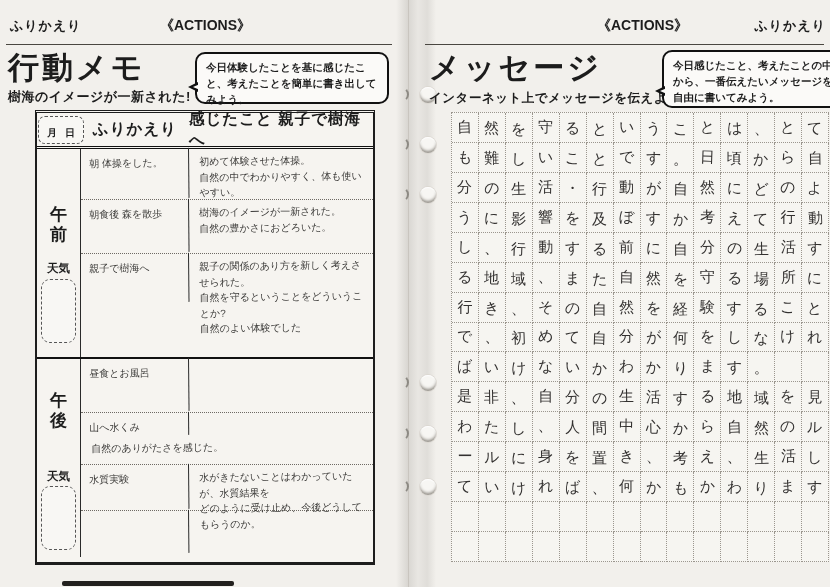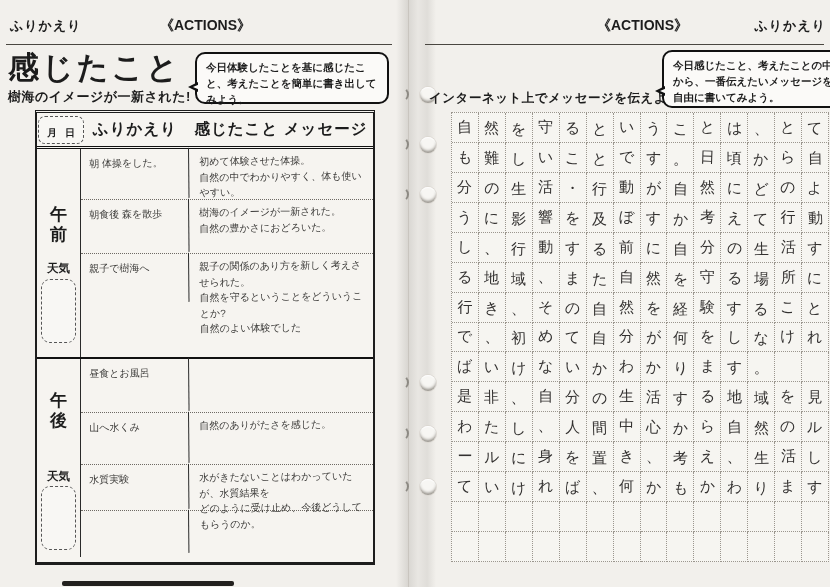--- a/index.html
+++ b/index.html
@@ -91,34 +91,34 @@
       <div class="abs hole-arc" style="left: 394px; top: 426px;"></div>
       <div class="abs hole" style="left: 420px; top: 426px;"></div>
       <div class="abs hole-arc" style="left: 394px; top: 479px;"></div>
       <div class="abs hole" style="left: 420px; top: 479px;"></div>
     </div>
 
   <div class="abs runhead" style="left:10px;">ふりかえり</div>
   <div class="abs runhead actions" style="left:160px;">《ACTIONS》</div>
   <div class="abs hrule" style="left:6px;top:44px;width:386px;"></div>
 
-  <div class="abs ptitle" style="left:8px;top:52px;">感じたこと</div>
+  <div class="abs ptitle" style="left:8px;top:52px;">行動メモ</div>
   <div class="abs psub" style="left:8px;top:88px;">樹海のイメージが一新された!</div>
   <div class="abs bubble" style="left:195px;top:52px;width:194px;height:52px;">今日体験したことを基に感じたこと、考えたことを簡単に書き出してみよう。</div>
 
   <div class="abs memo-table">
     <div class="thead">
       <div class="th-date">
         <div class="date-box">
           <span>月</span>
           <span>日</span>
         </div>
       </div>
       <div class="th-cell th-exp">ふりかえり</div>
-      <div class="th-cell th-feel">感じたこと メッセージ</div>
+      <div class="th-cell th-feel">感じたこと 親子で樹海へ</div>
     </div>
 
     <div class="section sec-morning">
       <div class="label-col">
         <div class="vlabel" style="top:56px;">午前</div>
         <div class="wlabel" style="top:112px;">天気</div>
         <div class="wbox" style="top:130px;"></div>
       </div>
       <div class="rows" id="morning-rows">
           <div class="memo-row" style="height: 51px;">
@@ -144,41 +144,42 @@
       <div class="label-col">
         <div class="vlabel" style="top:32px;">午後</div>
         <div class="wlabel" style="top:110px;">天気</div>
         <div class="wbox" style="top:127px;"></div>
       </div>
       <div class="rows" id="afternoon-rows">
           <div class="memo-row" style="height: 54px;">
             <div class="cell-exp hand">昼食とお風呂</div>
             <div class="cell-feel hand"></div>
           </div>
-          <div class="memo-row" style="height: 52px;">
+          <div class="memo-row" style="height: 52px; flex-direction: column;">
             <div class="cell-exp hand">山へ水くみ</div>
             <div class="cell-feel hand">自然のありがたさを感じた。</div>
           </div>
           <div class="memo-row" style="height: 46px;">
             <div class="cell-exp hand">水質実験</div>
             <div class="cell-feel hand">水がきたないことはわかっていたが、水質結果を
 どのように受け止め、今後どうしてもらうのか。</div>
           </div>
           <div class="memo-row last" style="height: 43px;">
             <div class="cell-exp hand"></div>
             <div class="cell-feel hand"></div>
           </div>
         </div>
     </div>
   </div>
 
   <div class="abs runhead actions" style="left:597px;">《ACTIONS》</div>
   <div class="abs runhead" style="right:12px;">ふりかえり</div>
   <div class="abs hrule" style="left:425px;top:44px;width:399px;"></div>
 
+  <div class="abs ptitle" style="left:429px;top:52px;">メッセージ</div>
   <div class="abs psub" style="left:429px;top:90px;font-size:12.5px;">インターネット上でメッセージを伝えよう!</div>
   <div class="abs bubble" style="left:639px;top:50px;width:186px;height:58px;margin-left:23px;">今日感じたこと、考えたことの中から、一番伝えたいメッセージを自由に書いてみよう。</div>
 
   <div class="abs msg-grid" id="message-grid">
       <div class="gcell">
         <span class="gchar" style="transform: rotate(-2deg) translateY(-1px);">自</span>
       </div>
       <div class="gcell">
         <span class="gchar" style="transform: rotate(1deg) translateY(0px);">然</span>
       </div>

